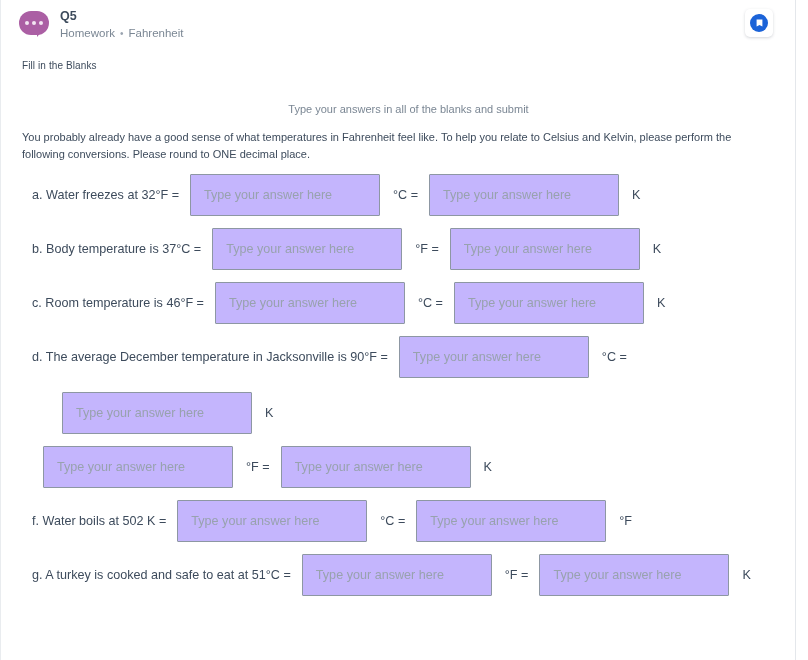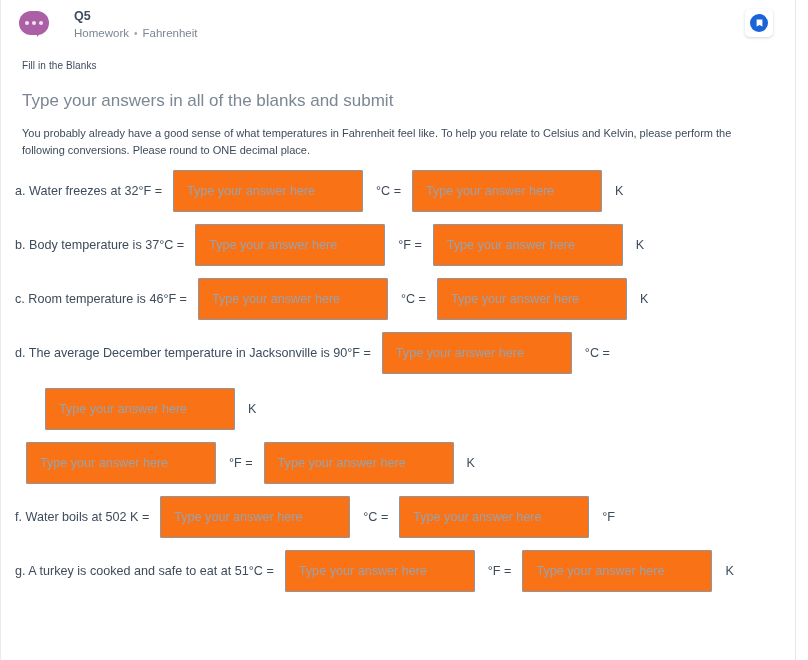--- a/index.html
+++ b/index.html
@@ -77,21 +77,21 @@
     display: flex;
     justify-content: space-between;
   }
   .avatar .dots i {
     display: block;
     width: 4px; height: 4px;
     border-radius: 50%;
     background: #f3e6f2;
   }
   .qmeta {
-    margin-left: 25px;
+    margin-left: 11px;
     line-height: 1.2;
   }
   .qnum {
     font-size: 12.5px;
     font-weight: bold;
     color: #3d4b5c;
     letter-spacing: .1px;
   }
   .qsub {
     margin-top: 3px;
@@ -132,59 +132,60 @@
   .header-action .badge svg { display: block; }
 
   
   .qtitle {
     margin: 16px 0 0 21px;
     font-size: 10px;
     color: #3d4b5c;
     letter-spacing: .1px;
   }
   .qinstruction {
-    margin: 20px 0 0 21px;
-    font-size: 17px;
+    margin: 32px 0 0 21px;
+    font-size: 11px;
     color: #7b8794;
+    text-align: center;
   }
   .qprompt {
     margin: 14px 21px 0 21px;
     font-size: 11px;
     line-height: 1.55;
     color: #3d4b5c;
   }
 
   
   .rows {
     margin-top: 11px;
   }
   .row {
     display: flex;
     align-items: center;
     flex-wrap: wrap;
-    padding-left: 14px;
+    padding-left: 31px;
     margin-bottom: 12px;
   }
   .row .lead {
     font-size: 12.6px;
     color: #3d4b5c;
     white-space: nowrap;
   }
   .row .unit {
     font-size: 12.6px;
     color: #3d4b5c;
     white-space: nowrap;
     padding: 0 0 0 2px;
   }
   .blank {
     box-sizing: border-box;
     width: 190px;
     height: 42px;
     border: 1px solid #8d97a3;
-    background: #f97316;
+    background: #c4b5fd;
     color: #3d4b5c;
     font-family: "Liberation Sans", sans-serif;
     font-size: 12.6px;
     padding: 0 13px;
     outline: none;
     border-radius: 1px;
   }
   .blank::placeholder {
     color: #98a2ae;
     opacity: 1;

